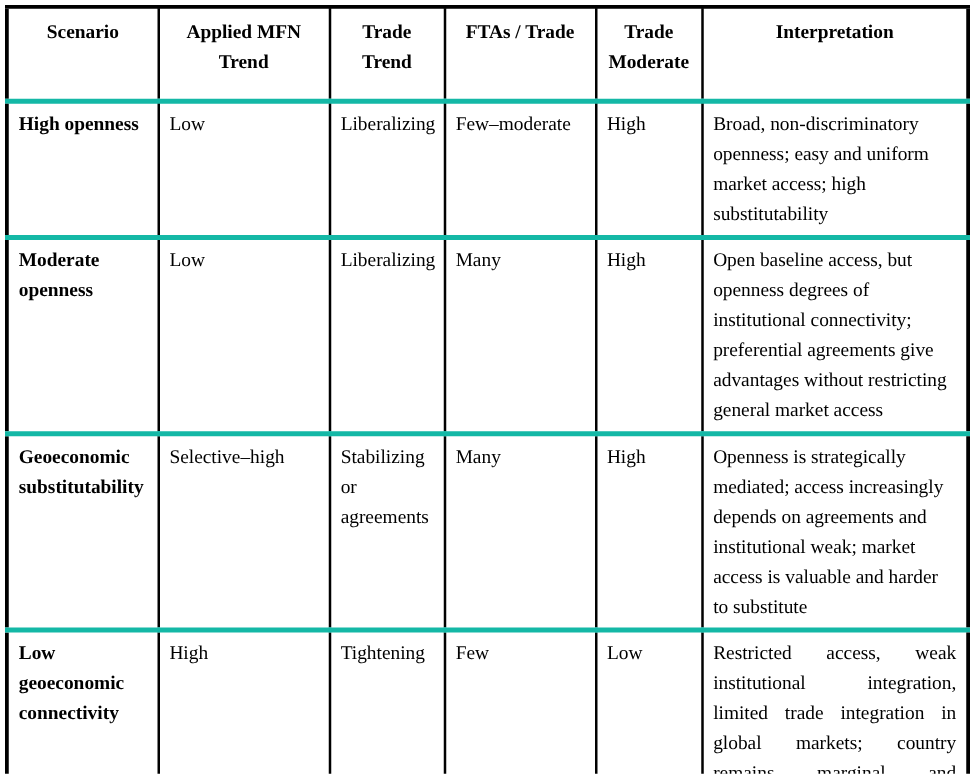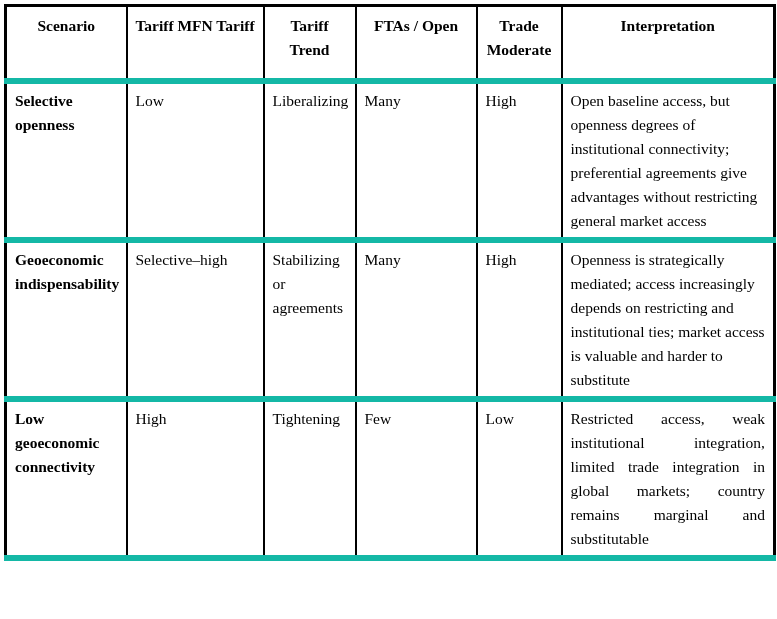--- a/index.html
+++ b/index.html
@@ -25,21 +25,21 @@
   table.scenario-table,
   table.scenario-table th,
   table.scenario-table td {
     border: 2px solid #000000;
   }
   table.scenario-table {
     border-width: 3px;
   }
   table.scenario-table tr {
     border-top: 3px solid #000000;
-    border-bottom: 6px solid #14b8a6;
+    border-bottom: 4px solid #14b8a6;
   }
   th, td {
     vertical-align: top;
     font-size: 15.5px;
     line-height: 1.55;
     box-sizing: border-box;
     overflow: hidden;
   }
   th {
     font-weight: bold;
@@ -79,43 +79,51 @@
       <col class="c-scenario">
       <col class="c-mfn">
       <col class="c-trend">
       <col class="c-ftas">
       <col class="c-openness">
       <col class="c-interp">
     </colgroup>
     <thead>
       <tr class="r-head">
         <th>Scenario</th>
-        <th>Tariff MFN Tariff</th>
-        <th>Tariff Trend</th>
-        <th>FTAs / Open</th>
+        <th>Applied MFN Trend</th>
+        <th>Trade Trend</th>
+        <th>FTAs / Trade</th>
         <th>Trade Moderate</th>
         <th>Interpretation</th>
       </tr>
     </thead>
     <tbody>
+      <tr class="r-0">
+        <td class="col-scenario">High openness</td>
+        <td>Low</td>
+        <td>Liberalizing</td>
+        <td>Few–moderate</td>
+        <td>High</td>
+        <td>Broad, non-discriminatory openness; easy and uniform market access; high substitutability</td>
+      </tr>
       <tr class="r-1">
-        <td class="col-scenario">Selective openness</td>
+        <td class="col-scenario">Moderate openness</td>
         <td>Low</td>
         <td>Liberalizing</td>
         <td>Many</td>
         <td>High</td>
         <td>Open baseline access, but openness degrees of institutional connectivity; preferential agreements give advantages without restricting general market access</td>
       </tr>
       <tr class="r-2">
-        <td class="col-scenario">Geoeconomic indispensability</td>
+        <td class="col-scenario">Geoeconomic substitutability</td>
         <td>Selective–high</td>
         <td>Stabilizing or agreements</td>
         <td>Many</td>
         <td>High</td>
-        <td>Openness is strategically mediated; access increasingly depends on restricting and institutional ties; market access is valuable and harder to substitute</td>
+        <td>Openness is strategically mediated; access increasingly depends on agreements and institutional weak; market access is valuable and harder to substitute</td>
       </tr>
       <tr class="r-3">
         <td class="col-scenario">Low geoeconomic connectivity</td>
         <td>High</td>
         <td>Tightening</td>
         <td>Few</td>
         <td>Low</td>
         <td class="justify">Restricted access, weak institutional integration, limited trade integration in global markets; country remains marginal and substitutable</td>
       </tr>
     </tbody>

